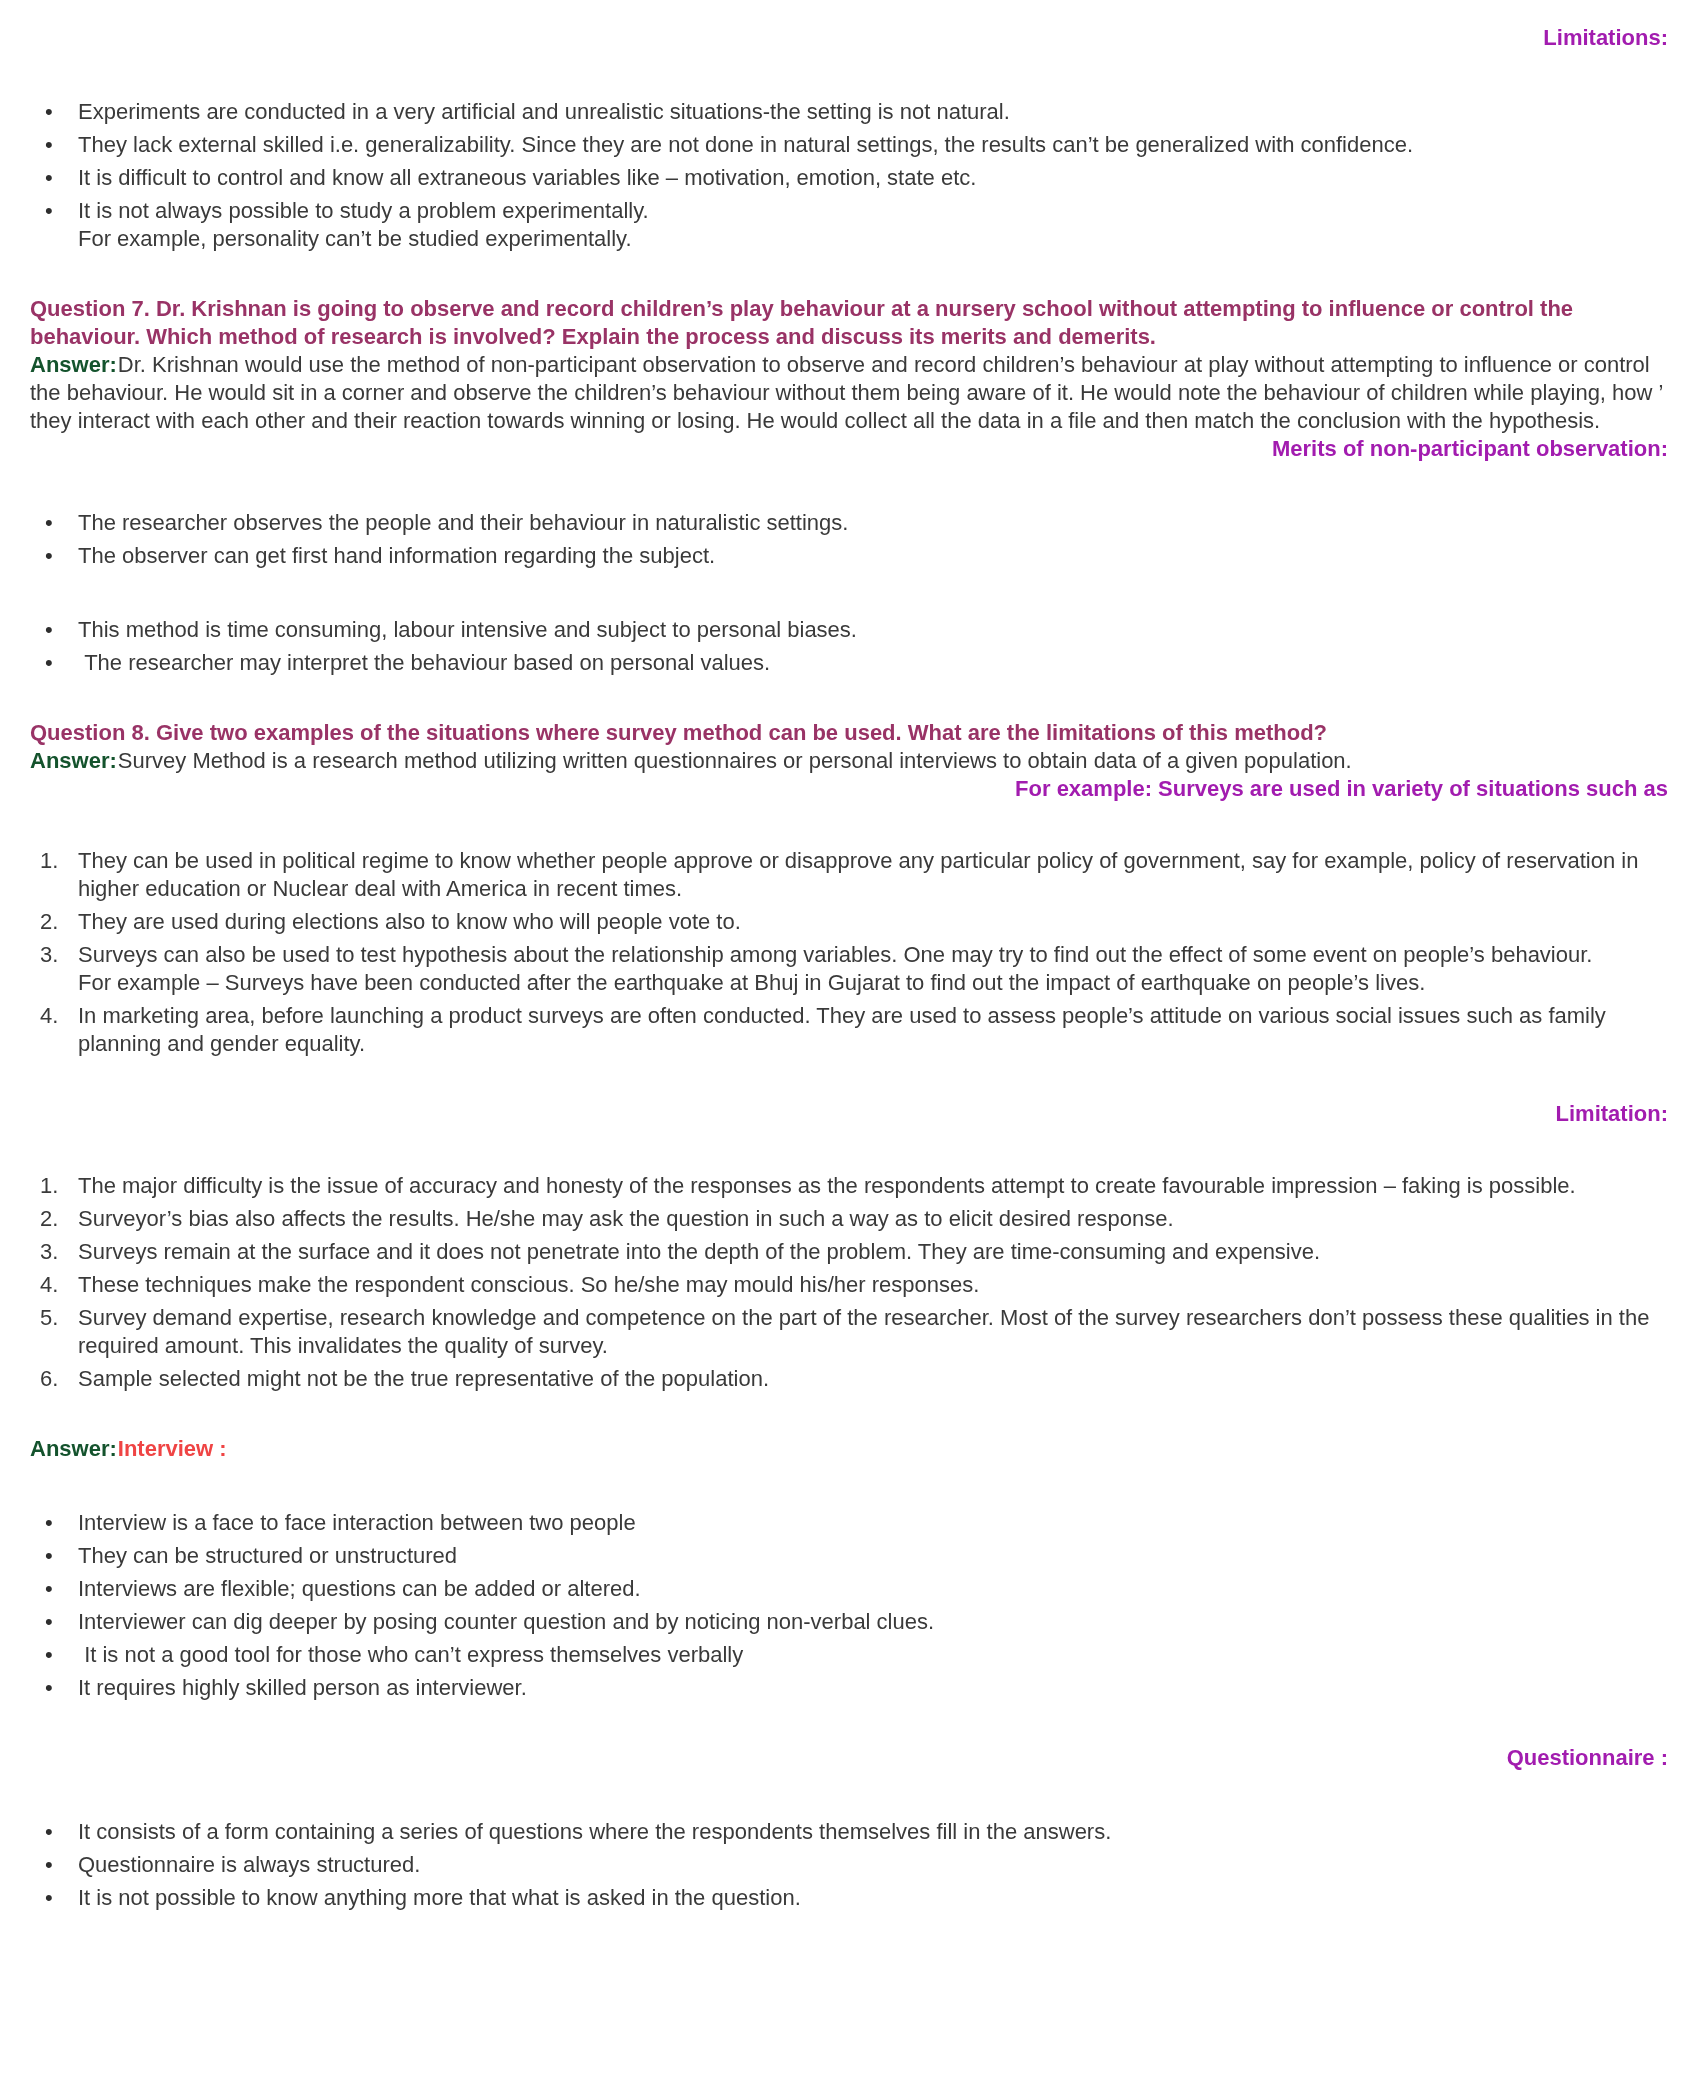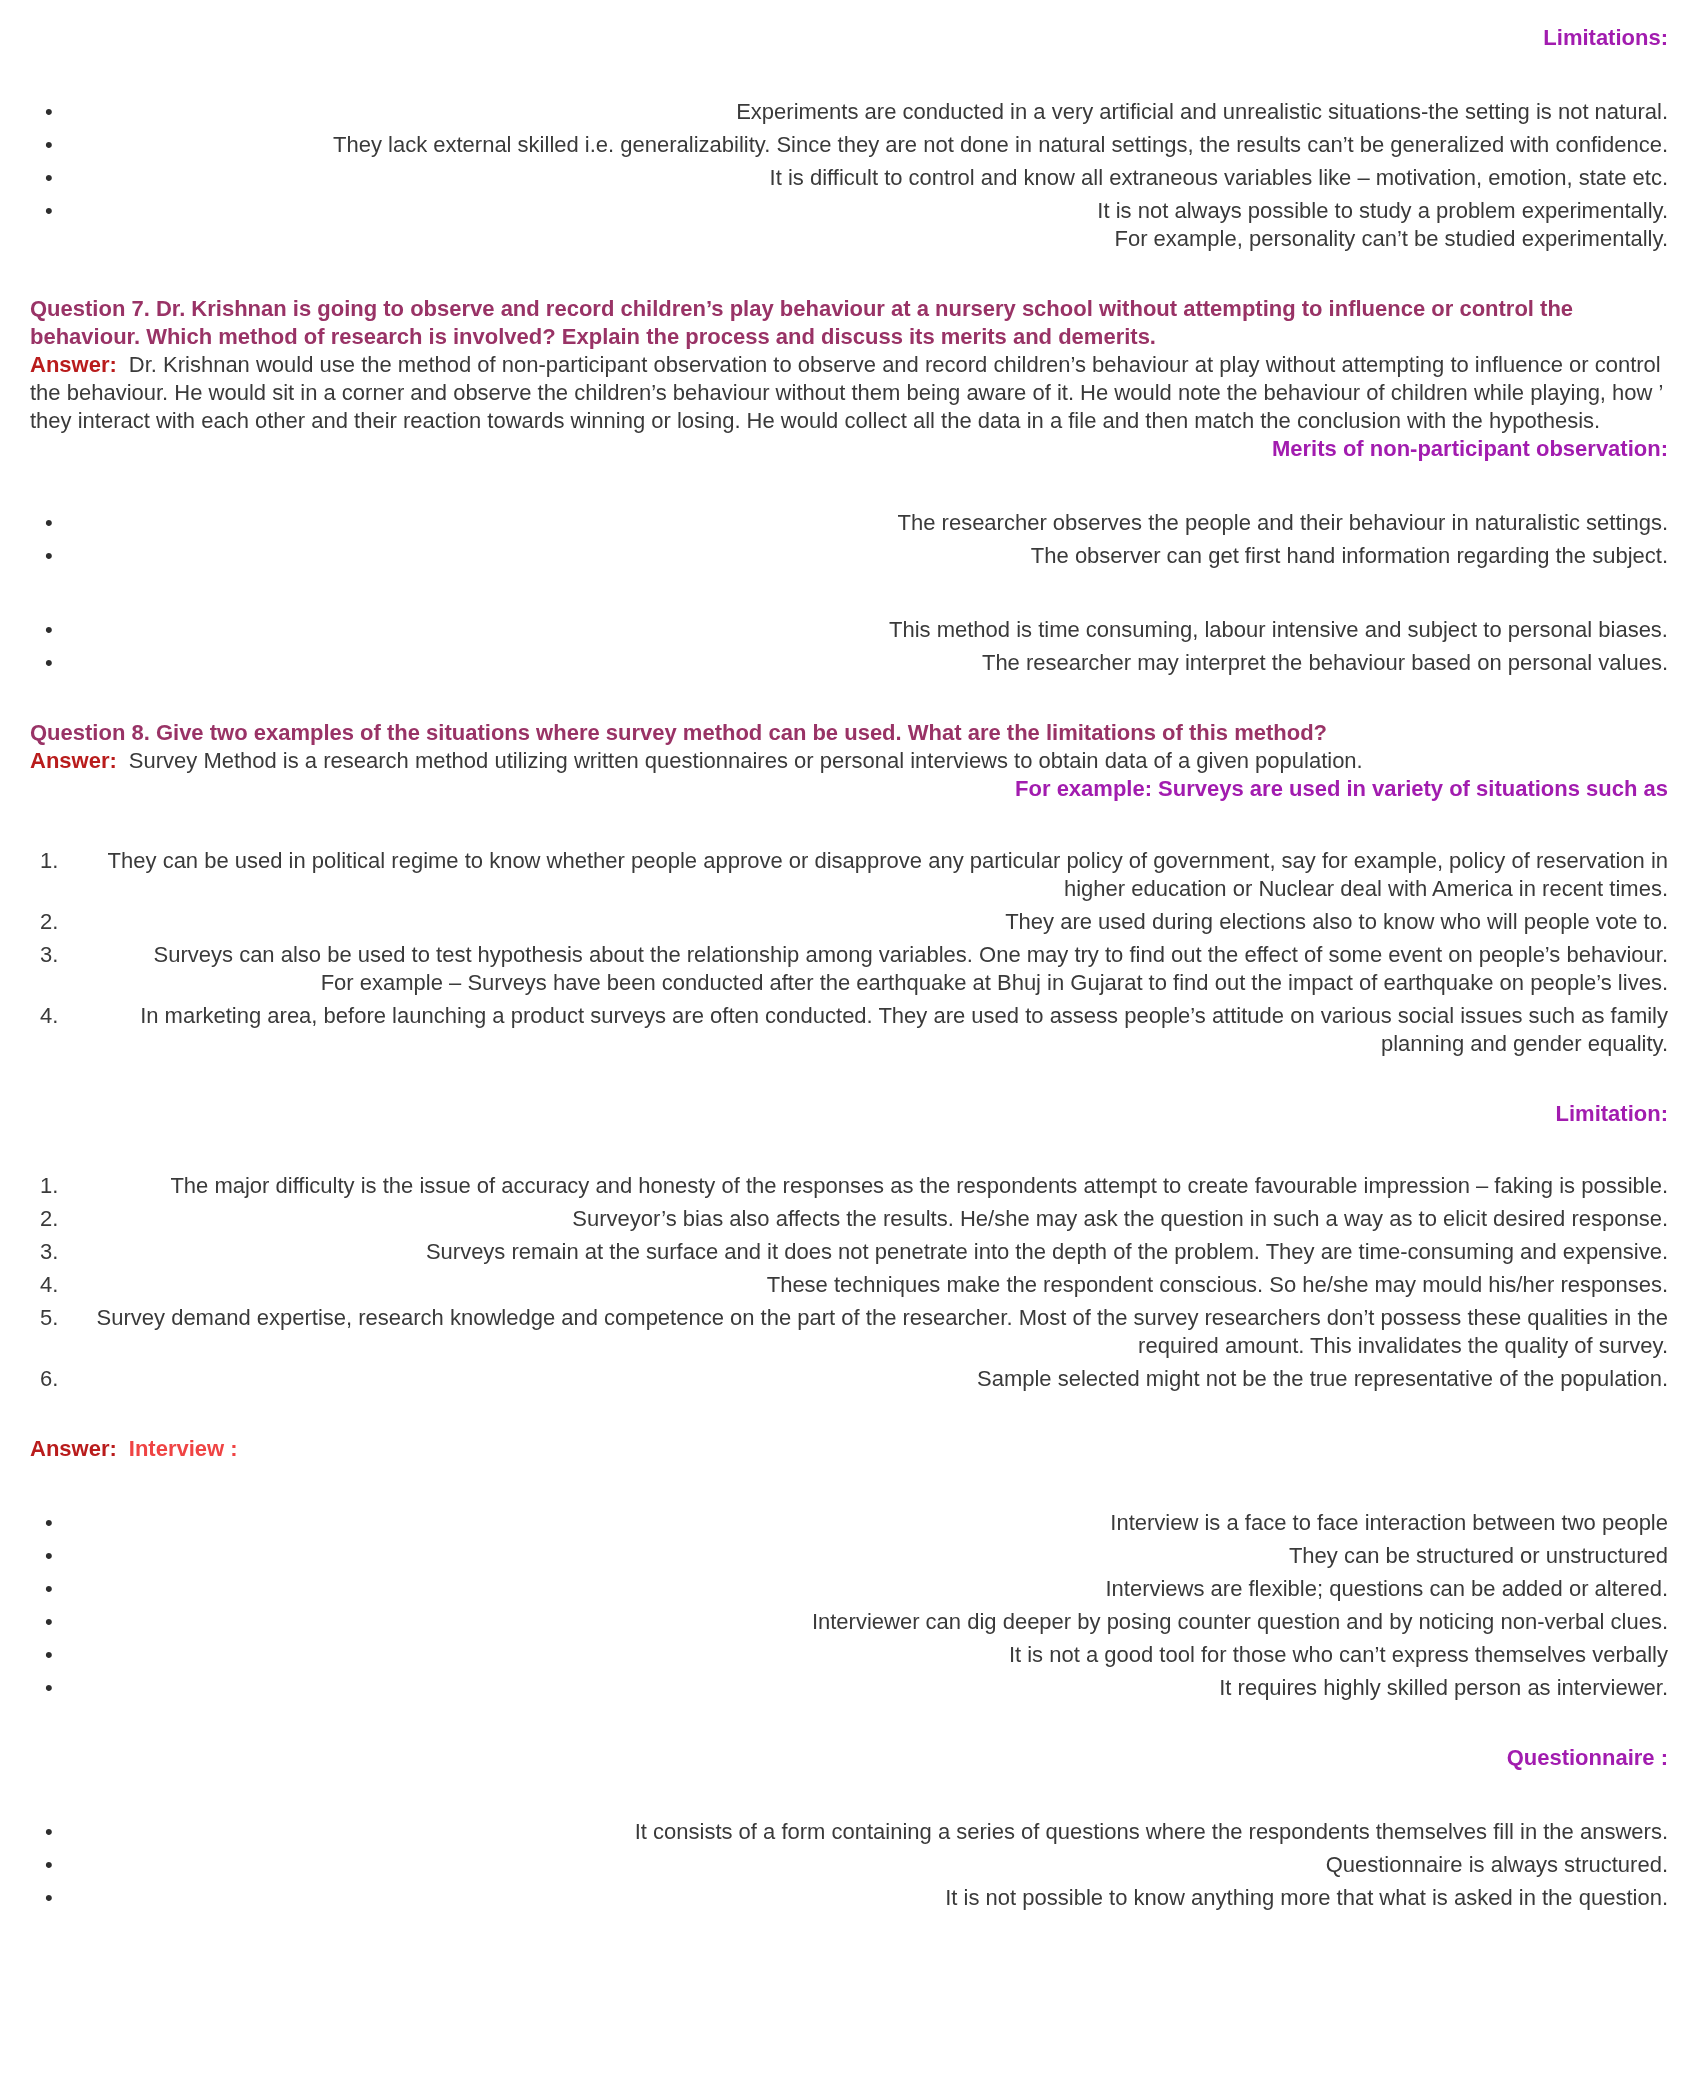--- a/index.html
+++ b/index.html
@@ -10,29 +10,28 @@
     padding: 24px 32px 10px 30px;
     font-family: "Liberation Sans", "DejaVu Sans", sans-serif;
     font-size: 22px;
     line-height: 28px;
     color: #3a3a3a;
     -webkit-font-smoothing: antialiased;
   }
   p { margin: 0; }
   .heading { font-weight: bold; color: #a21caf; text-align: right; }
   .question { font-weight: bold; color: #993366; }
-  .answer-label { font-weight: bold; color: #b91c1c; padding-right: 12px; }
+  .answer-label { font-weight: bold; color: #14532d; padding-right: 1px; }
   .bold-black { font-weight: bold; color: #ef4444; }
   .t { white-space: pre-wrap; }
 
   ul.doc-list, ol.doc-list {
     list-style: none;
     margin: 46px 0 42px 0;
     padding: 0;
-    text-align: right;
   }
   ul.doc-list li, ol.doc-list li {
     position: relative;
     padding-left: 48px;
     margin-bottom: 5px;
   }
   ul.doc-list li::before {
     content: "\2022";
     position: absolute;
     left: 15px;

